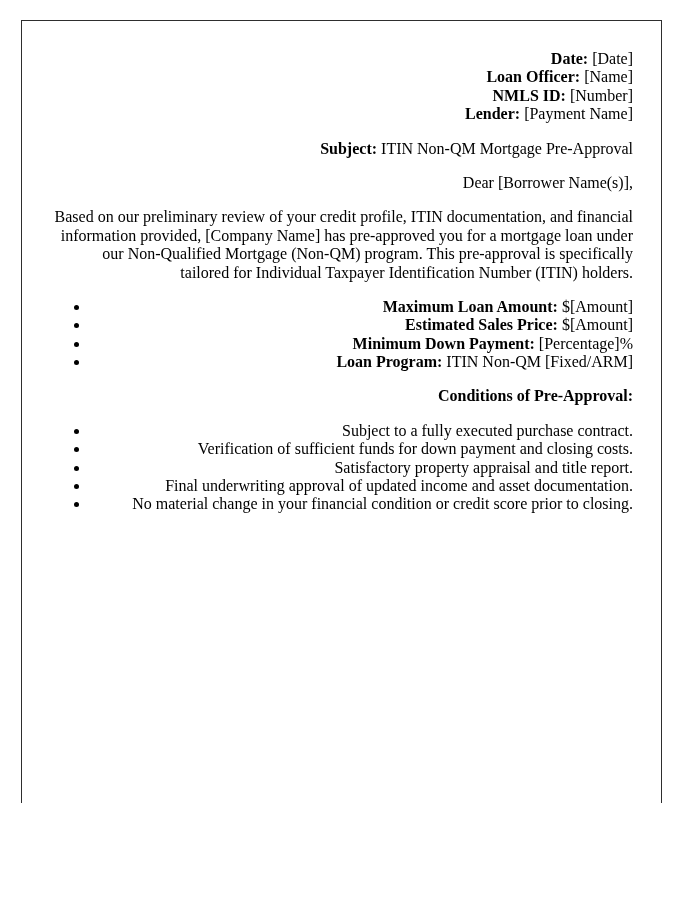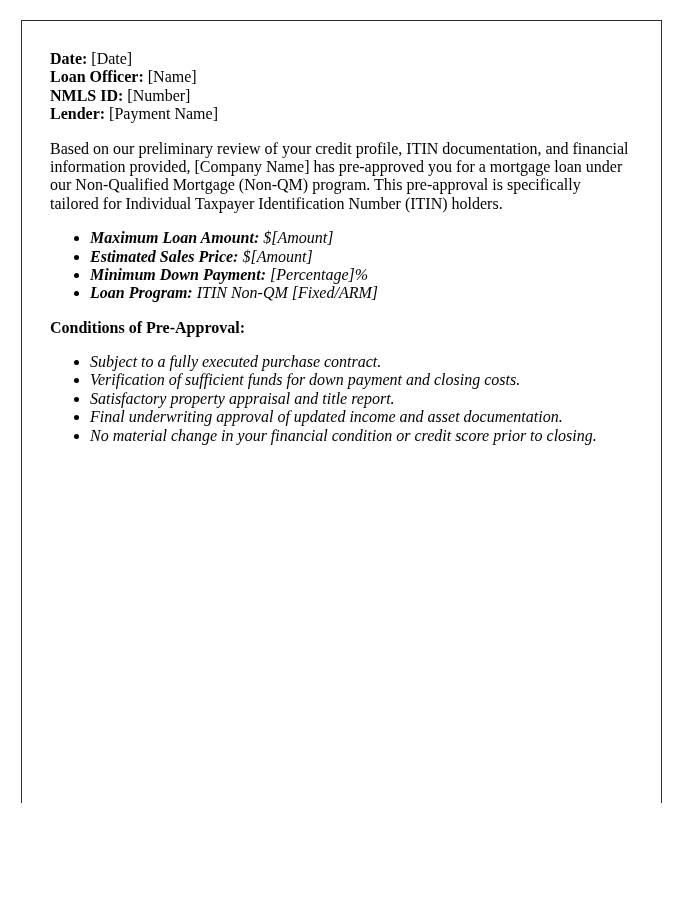--- a/index.html
+++ b/index.html
@@ -24,41 +24,46 @@
     height: 783px;
     box-sizing: border-box;
     border: 1px solid #2e2e2e;
     border-bottom: none;
     padding: 13px 28px 0 28px;
     background: #ffffff;
     color: #000000;
     font-family: "Liberation Serif", "DejaVu Serif", serif;
     font-size: 16px;
     line-height: 1.15;
+    text-align: right;
   }
   .letter p { margin: 16px 0; }
-  .letter ul { margin: 16px 0; padding-left: 40px; font-style: italic; }
+  .letter ul { margin: 16px 0; padding-left: 40px; }
   .letter li { margin: 0; }
   b, .bold { font-weight: bold; }
 </style>
 </head>
 <body>
 
 <div class="page">
   <div class="letter">
 
     <p>
       <b>Date:</b> <span>[Date]</span><br>
       <b>Loan Officer:</b> <span>[Name]</span><br>
       <b>NMLS ID:</b> <span>[Number]</span><br>
       <b>Lender:</b> <span>[Payment Name]</span>
     </p>
 
+    <p>
+      <b>Subject:</b> <span>ITIN Non-QM Mortgage Pre-Approval</span>
+    </p>
 
 
+    <p>Dear [Borrower Name(s)],</p>
 
     <p>Based on our preliminary review of your credit profile, ITIN documentation, and financial information provided, [Company Name] has pre-approved you for a mortgage loan under our Non-Qualified Mortgage (Non-QM) program. This pre-approval is specifically tailored for Individual Taxpayer Identification Number (ITIN) holders.</p>
 
 
     <ul>
       <li><b>Maximum Loan Amount:</b> <span>$[Amount]</span></li>
       <li><b>Estimated Sales Price:</b> <span>$[Amount]</span></li>
       <li><b>Minimum Down Payment:</b> <span>[Percentage]%</span></li>
       <li><b>Loan Program:</b> <span>ITIN Non-QM [Fixed/ARM]</span></li>
     </ul>

